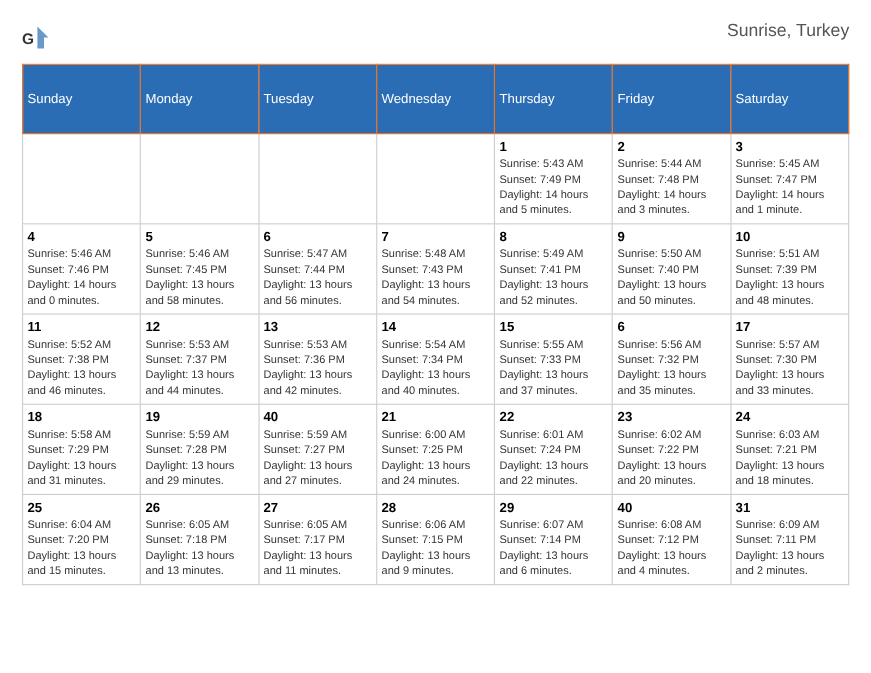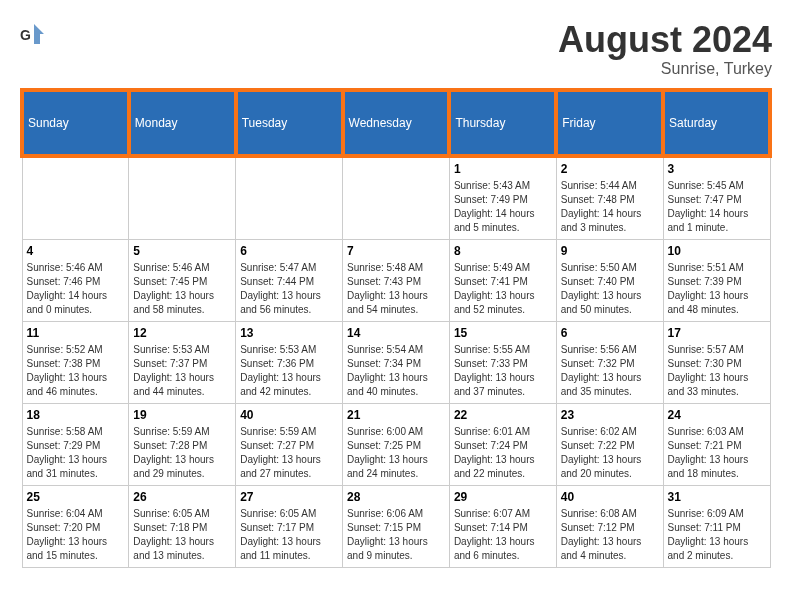--- a/index.html
+++ b/index.html
@@ -43,21 +43,21 @@
       border-collapse: collapse;
       font-size: 11px;
     }
     .calendar th {
       background-color: #2a6db5;
       color: #fff;
       padding: 24px 4px;
       text-align: left;
       font-size: 12px;
       font-weight: normal;
-      border: 4px solid #f97316;
+      border: 1px solid #f97316;
     }
     .calendar td {
       border: 1px solid #ccc;
       vertical-align: top;
       padding: 4px;
       width: calc(100% / 7);
       background: #fff;
     }
     .calendar tr.week-row td {
       height: 80px;
@@ -81,21 +81,20 @@
 <body>
 
 <div class="header">
   <div class="logo">
     <svg class="logo-icon" viewBox="0 0 28 28" xmlns="http://www.w3.org/2000/svg">
       <text y="20" font-size="14" font-weight="bold" fill="#333">G</text>
       <path d="M14 4 L24 14 L20 14 L20 24 L14 24 L14 4Z" fill="#2a6db5" opacity="0.7"></path>
     </svg>
   </div>
   <div class="title-block">
-    <div class="month-year">August 2024</div>
     <div class="location">Sunrise, Turkey</div>
   </div>
 </div>
 
 <table class="calendar">
   <thead>
     <tr>
     <th>Sunday</th>
         <th>Monday</th>
         <th>Tuesday</th>

